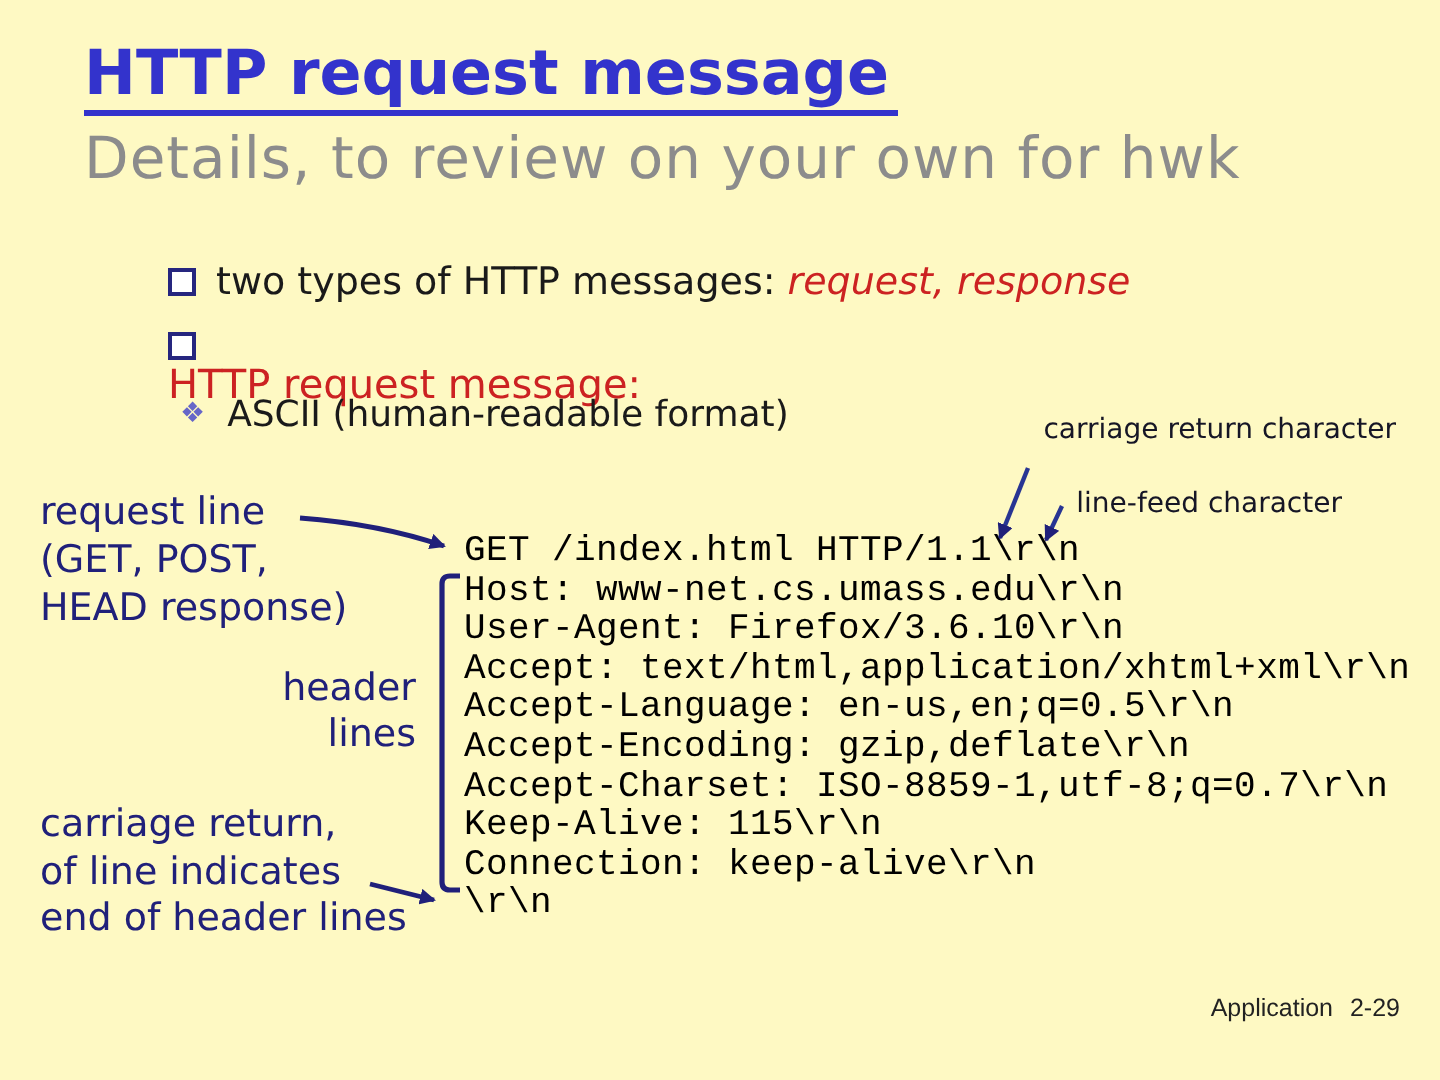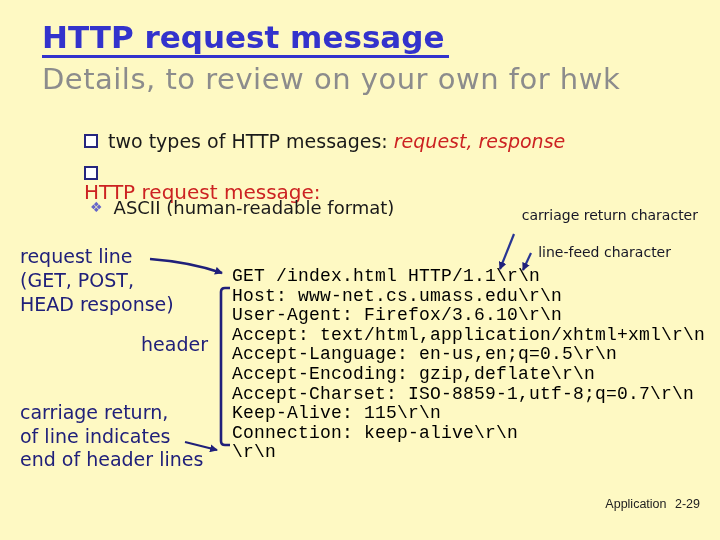--- a/index.html
+++ b/index.html
@@ -80,20 +80,21 @@
   <div class="small-note" id="lf-note">line-feed character</div>
 
   <div class="navy-label" id="request-line-label">
       <div>request line</div>
       <div>(GET, POST,</div>
       <div>HEAD response)</div>
     </div>
 
   <div class="navy-label" id="header-lines-label">
       <div>header</div>
+      <div>lines</div>
     </div>
 
   <div class="navy-label" id="end-note-label">
       <div>carriage return,</div>
       <div>of line indicates</div>
       <div>end of header lines</div>
     </div>
 
   <div id="code"><div>GET /index.html HTTP/1.1\r\n</div><div>Host: www-net.cs.umass.edu\r\n</div><div>User-Agent: Firefox/3.6.10\r\n</div><div>Accept: text/html,application/xhtml+xml\r\n</div><div>Accept-Language: en-us,en;q=0.5\r\n</div><div>Accept-Encoding: gzip,deflate\r\n</div><div>Accept-Charset: ISO-8859-1,utf-8;q=0.7\r\n</div><div>Keep-Alive: 115\r\n</div><div>Connection: keep-alive\r\n</div><div>\r\n</div></div>
 

